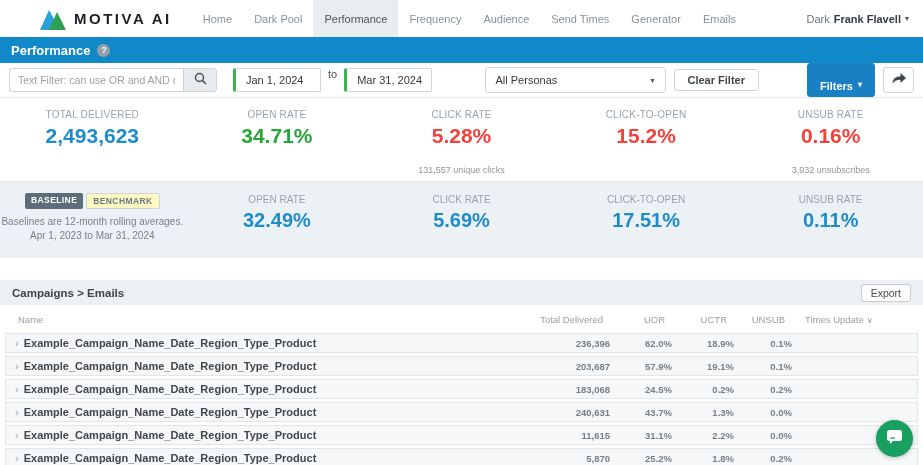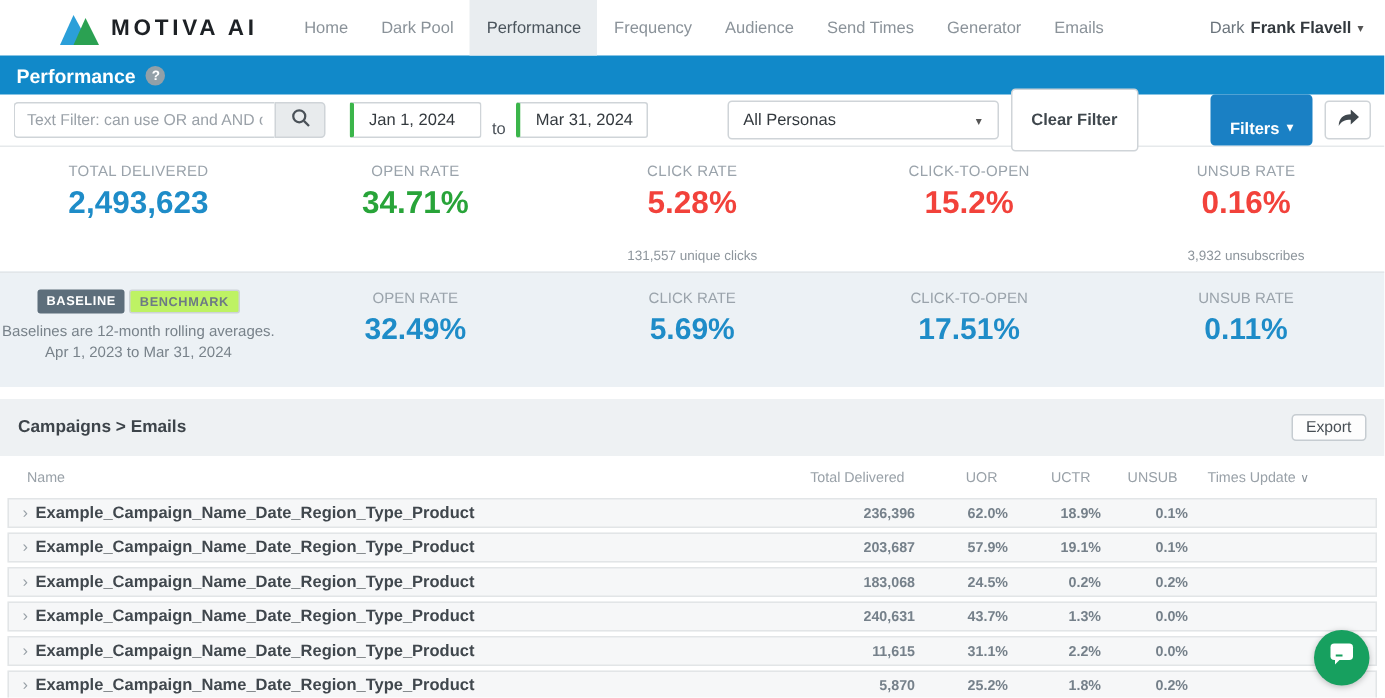--- a/index.html
+++ b/index.html
@@ -24,57 +24,57 @@
   .help-dot { width:13px; height:13px; border-radius:50%; background:#93a0a8; color:#fff; font-size:9px;
     font-weight:bold; display:flex; align-items:center; justify-content:center; }
 
   
   .filterbar { height:35px; display:flex; align-items:center; padding:0 9px; border-bottom:1px solid #e6e9eb; }
   .text-filter { width:174px; height:24px; border:1px solid #cfd4d8; border-right:none; border-radius:3px 0 0 3px;
     padding:0 8px; font-size:10.5px; color:#333; outline:none; }
   .text-filter::placeholder { color:#9aa1a8; }
   .search-btn { width:34px; height:24px; background:#e8ebed; border:1px solid #cfd4d8; border-radius:0 3px 3px 0;
     display:flex; align-items:center; justify-content:center; cursor:pointer; }
-  .dates { display:flex; align-items:flex-end; margin-left:16px; gap:7px; }
+  .dates { display:flex; align-items:flex-start; margin-left:16px; gap:7px; }
   .date-box { width:88px; height:24px; border:1px solid #cfd4d8; border-left:3px solid #3bb54a; border-radius:2px;
     display:flex; align-items:center; padding-left:10px; font-size:11px; color:#33393e; background:#fff; cursor:pointer; }
   .to-label { font-size:11px; color:#4a5158; }
   .filter-right { margin-left:auto; display:flex; align-items:center; gap:8px; }
   .personas { width:181px; height:26px; border:1px solid #cfd4d8; border-radius:3px; background:#fff;
     display:flex; align-items:center; justify-content:space-between; padding:0 10px; font-size:11px; color:#33393e; cursor:pointer; }
   .personas .caret { font-size:8px; color:#555; }
-  .btn-clear { height:42px; padding:0 13px; background:#fff; border:1px solid #cfd4d8; border-radius:3px;
+  .btn-clear { height:22px; padding:0 13px; background:#fff; border:1px solid #cfd4d8; border-radius:3px;
     font-size:11px; font-weight:bold; color:#3f474d; cursor:pointer; }
   .btn-filters { height:26px; padding:16px 12px; background:#1a80c4; border:1px solid #1a80c4; border-radius:3px;
     font-size:11px; font-weight:bold; color:#fff; cursor:pointer; display:flex; align-items:flex-start; gap:5px;margin-left:40px; }
   .btn-filters .caret { font-size:8px; }
   .btn-share { width:31px; height:26px; background:#fff; border:1px solid #cfd4d8; border-radius:3px;
     display:flex; align-items:center; justify-content:center; cursor:pointer; }
 
   
   .metrics { display:grid; grid-template-columns:repeat(5,1fr); text-align:center; padding:11px 0 5px; }
   .m-label { font-size:10px; color:#9aa3ab; letter-spacing:.2px; margin-bottom:4px; }
   .m-value { font-size:21px; font-weight:bold; }
   .m-sub { font-size:9px; color:#8d959c; margin-top:17px; min-height:11px; }
   .v-blue { color:#1e8cc8; } .v-green { color:#28a439; } .v-red { color:#f2423b; }
 
   
   .baseline { background:#ecf1f5; border-top:1px solid #e2e6e9; display:grid; grid-template-columns:repeat(5,1fr);
     text-align:center; padding:10px 0 16px; }
   .badges { display:flex; justify-content:center; gap:3px; margin:1px 0 6px; }
   .badge-dark { background:#5d6e7b; color:#fff; font-size:8.5px; font-weight:bold; letter-spacing:.4px;
     padding:2px 6px; border-radius:2px; }
-  .badge-light { background:#bef264; border:1px solid #cdd3d8; color:#6d7a84; font-size:8.5px; font-weight:bold;
+  .badge-light { background:#fef9c3; border:1px solid #cdd3d8; color:#6d7a84; font-size:8.5px; font-weight:bold;
     letter-spacing:.4px; padding:2px 6px; border-radius:2px; }
   .b-desc { font-size:10px; color:#78828a; line-height:1.35; }
   .b-label { font-size:10px; color:#9aa3ab; margin:2px 0 4px; }
   .b-value { font-size:20px; font-weight:bold; color:#1e8cc8; }
 
   
-  .campaigns-band { margin-top:8px; background:#eef1f3; height:38px; display:flex; align-items:center;
+  .campaigns-band { margin-top:22px; background:#eef1f3; height:25px; display:flex; align-items:center;
     justify-content:space-between; padding:0 12px; }
   .campaigns-title { font-size:11.5px; font-weight:bold; color:#3d444a; }
   .btn-export { background:#fdfdfd; border:1px solid #c6ccd1; border-radius:3px; font-size:10.5px;
     color:#474e54; padding:2px 9px; cursor:pointer; }
 
   
   .thead { display:grid; grid-template-columns:1fr 95px 62px 62px 58px 130px; align-items:center;
     padding:9px 8px 8px 18px; font-size:9.5px; color:#99a1a8; }
   .thead .num { text-align:right; }
   .thead .upd { padding-left:20px; }

